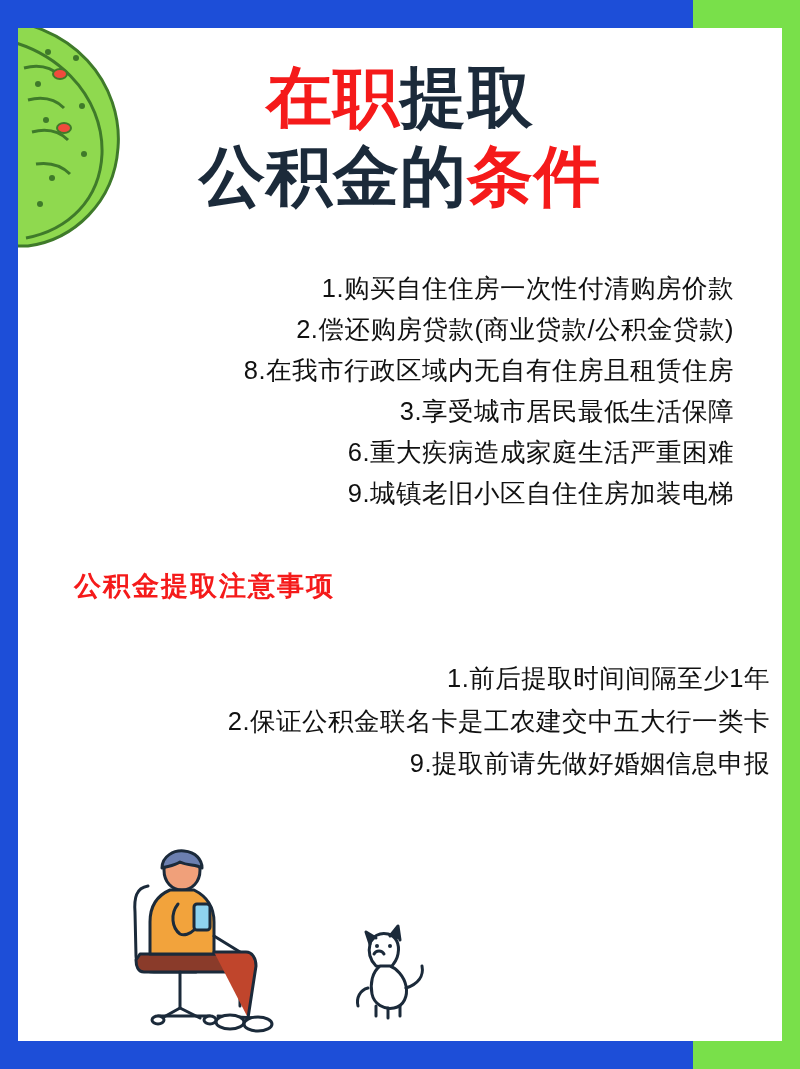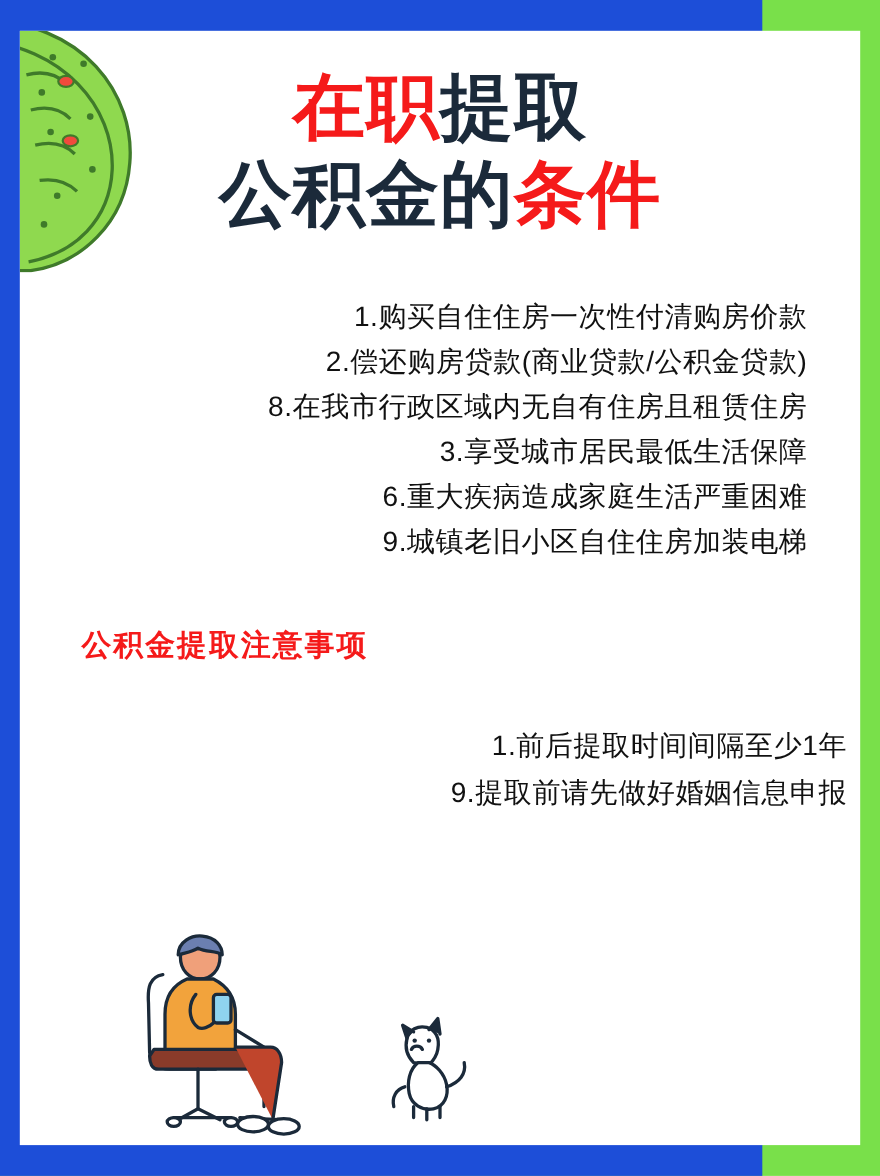--- a/index.html
+++ b/index.html
@@ -146,20 +146,21 @@
       <div class="list-item">8.在我市行政区域内无自有住房且租赁住房</div>
       <div class="list-item">3.享受城市居民最低生活保障</div>
       <div class="list-item">6.重大疾病造成家庭生活严重困难</div>
       <div class="list-item">9.城镇老旧小区自住住房加装电梯</div>
     </div>
 
     <div class="section-head">公积金提取注意事项</div>
 
     <div class="list2">
       <div class="list-item">1.前后提取时间间隔至少1年</div>
+      <div class="list-item">2.保证公积金联名卡是工农建交中五大行一类卡</div>
       <div class="list-item">9.提取前请先做好婚姻信息申报</div>
     </div>
 
     <div class="illus">
       <svg width="420" height="200" viewBox="0 0 420 200" xmlns="http://www.w3.org/2000/svg">
 
         <g stroke="#1b2a3a" stroke-width="3" fill="none" stroke-linecap="round" stroke-linejoin="round">
           <path d="M30,38 C18,40 16,50 17,64 L18,108 C18,118 26,124 36,124 L78,124" fill="#ffffff"></path>
           <path d="M22,106 L96,106 C104,106 108,112 108,118 L108,124 L26,124 C20,124 18,118 18,112 Z" fill="#8a3b2a"></path>
           <path d="M62,124 L62,160"></path>

